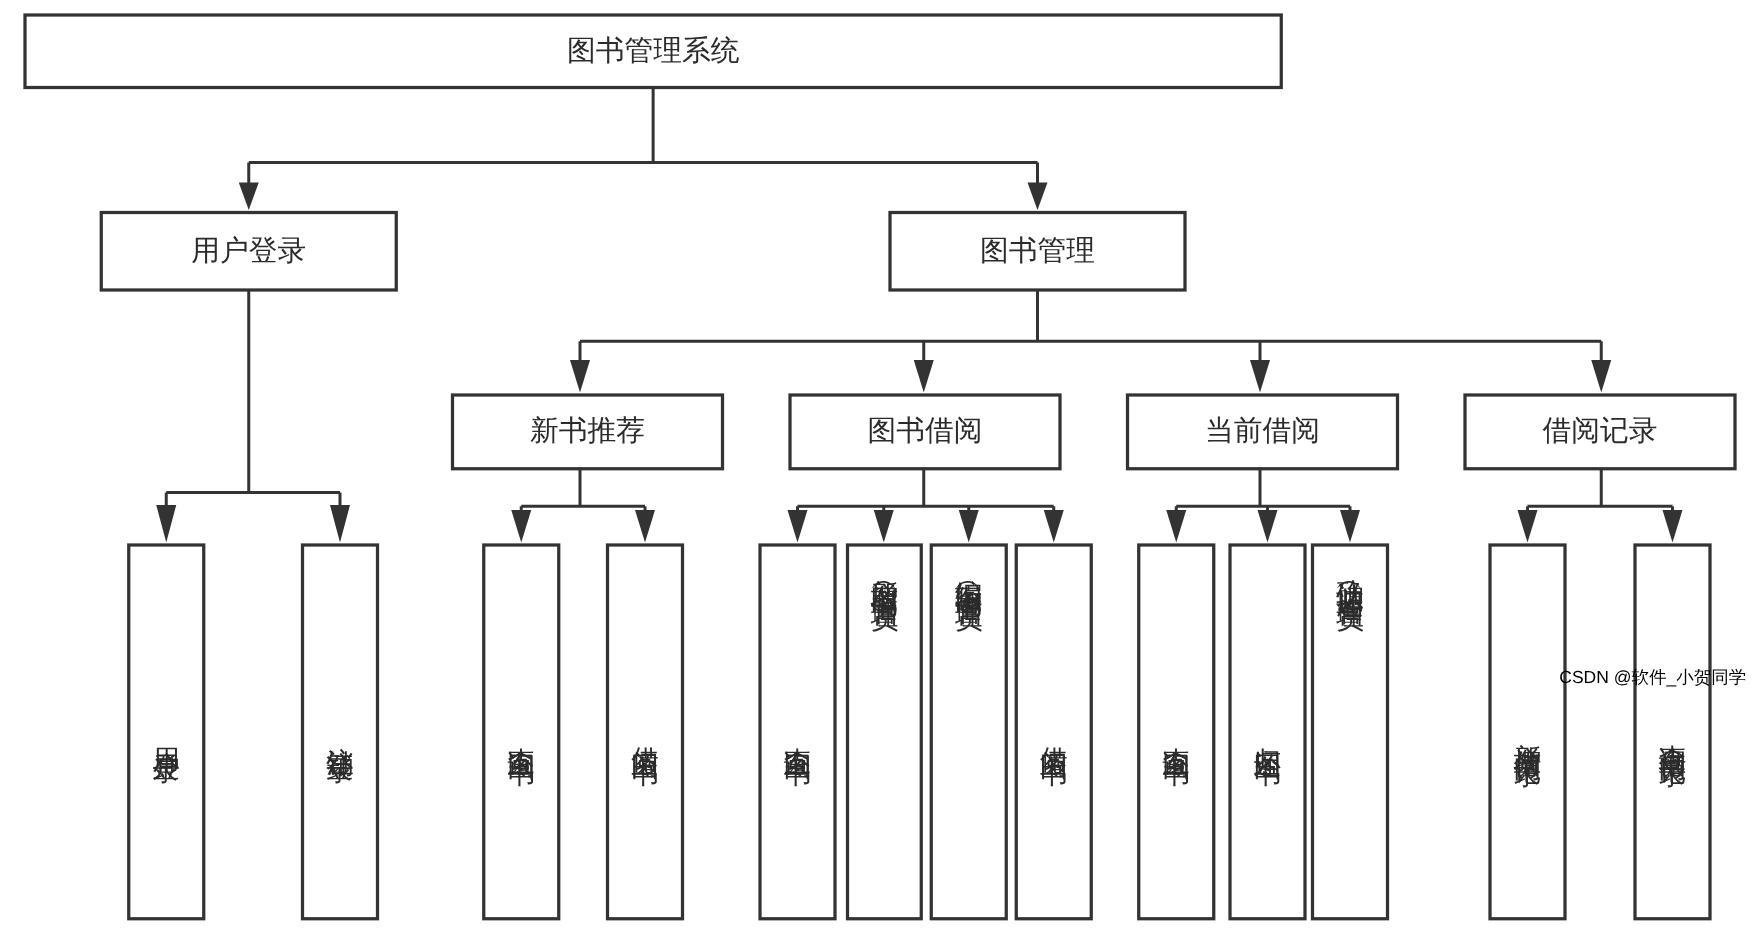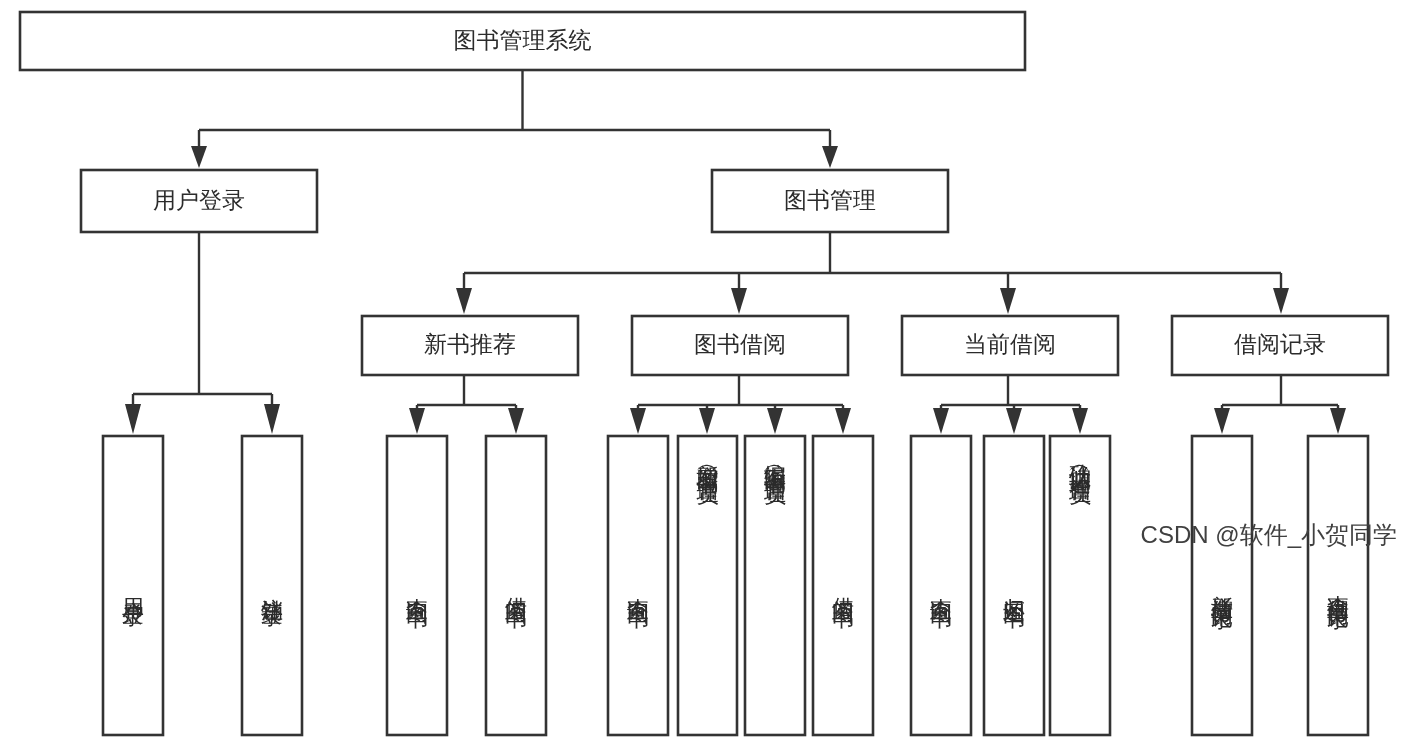--- a/index.html
+++ b/index.html
@@ -47,22 +47,22 @@
     dominant-baseline: middle;
   }
   .label-h {
     font-size: 23px;
   }
   .watermark {
     position: absolute;
     right: 8px;
     bottom: 4px;
     font-family: "Liberation Sans", "DejaVu Sans", sans-serif;
-    font-size: 24px;
-    color: #404040;
+    font-size: 14px;
+    color: #000000;
     white-space: nowrap;
     user-select: none;
   }
 </style>
 </head>
 <body>
 
 <div id="diagram-root">
 
   <svg class="diagram-canvas" viewBox="0 0 1405 747">

